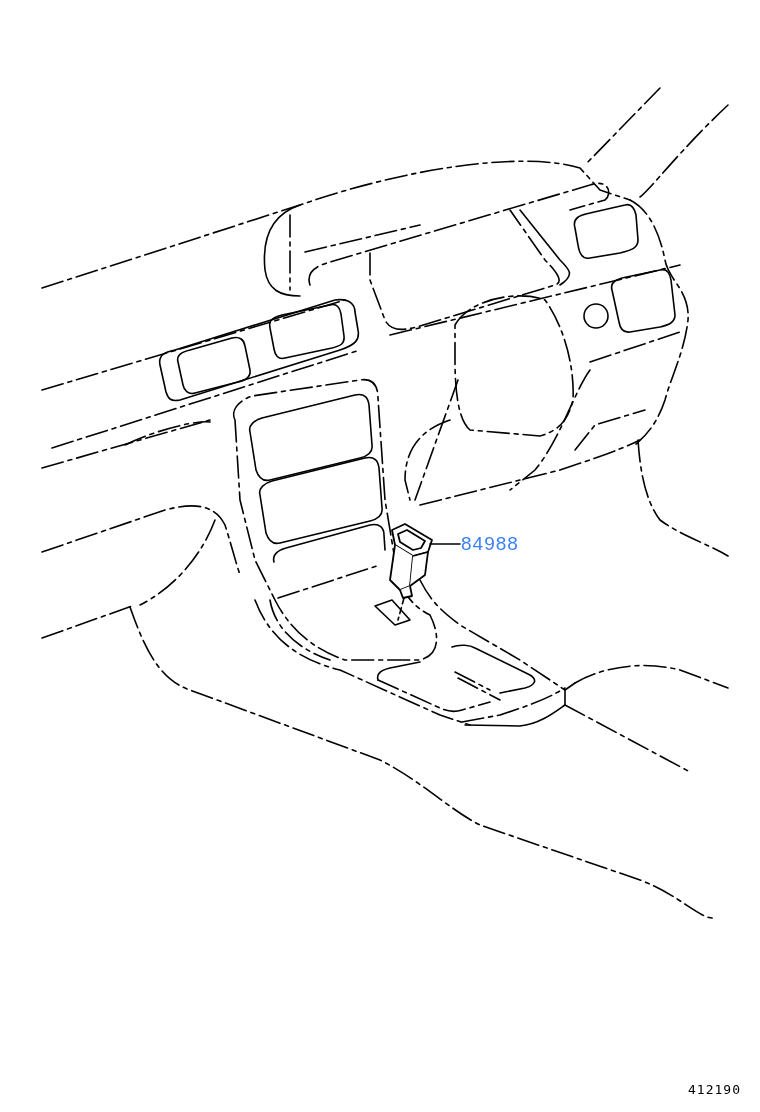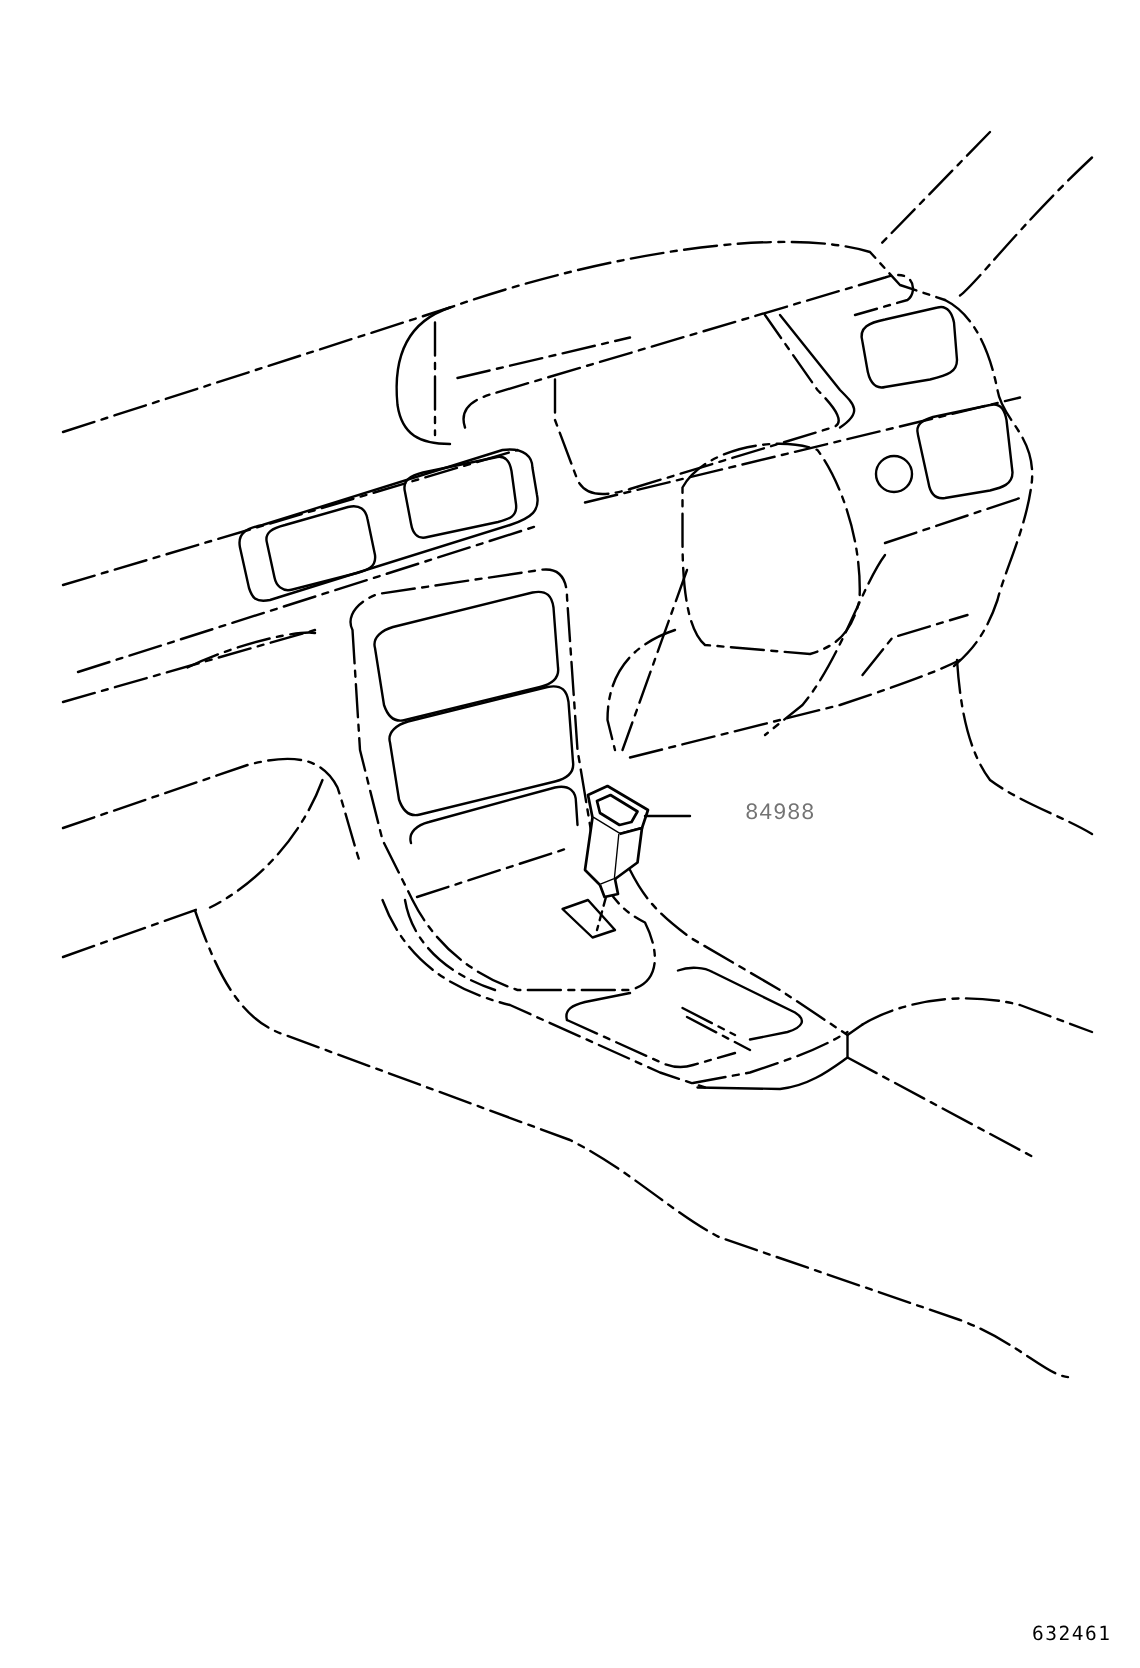--- a/index.html
+++ b/index.html
@@ -3,21 +3,21 @@
 <meta charset="utf-8">
 <style>
   html, body { margin: 0; padding: 0; background: #ffffff; }
   body { width: 760px; height: 1112px; position: relative; overflow: hidden; }
   #diagram { position: absolute; left: 0; top: 0; }
   .ph { fill: none; stroke: #000; stroke-width: 1.6; stroke-dasharray: 22 5 4 5; stroke-linecap: round; stroke-linejoin: round; }
   .sl { fill: none; stroke: #000; stroke-width: 1.6; stroke-linecap: round; stroke-linejoin: round; }
   .part { fill: #fff; stroke: #000; stroke-width: 1.8; stroke-linejoin: round; }
   .callout-label {
     position: absolute; font-family: "Liberation Sans", sans-serif;
-    font-size: 15px; letter-spacing: 1px; color: #737373; margin-left: 36px;
+    font-size: 19px; letter-spacing: 1px; color: #3b82f6;
   }
   .figure-id {
     position: absolute; font-family: "DejaVu Sans Mono", monospace;
     font-size: 13px; color: #000; letter-spacing: 1px;
   }
 </style>
 </head>
 <body>
 
 <svg id="diagram" width="760" height="1112" viewBox="0 0 760 1112" xmlns="http://www.w3.org/2000/svg">
@@ -94,13 +94,13 @@
     <path class="part" d="M395 545 L390 580 L400 590 L410 586 L413 556"></path>
     <path class="part" d="M413 556 L428 552 L425 575 L410 586"></path>
     <path class="part" d="M400 590 L403 598 L412 596 L410 586"></path>
   </g>
   <path class="ph" style="stroke-dasharray:6 4" d="M404 598 L398 620"></path>
   <path class="sl" d="M375 606 L392 600 L410 620 L395 625 Z"></path>
   <path class="sl" d="M430 544 L460 544"></path>
 </svg>
 
 <div class="callout-label" style="left:461px; top:533px;">84988</div>
-<div class="figure-id" style="left:688px; top:1082px;">632461</div>
+<div class="figure-id" style="left:688px; top:1082px;">412190</div>
 
 </body></html>

